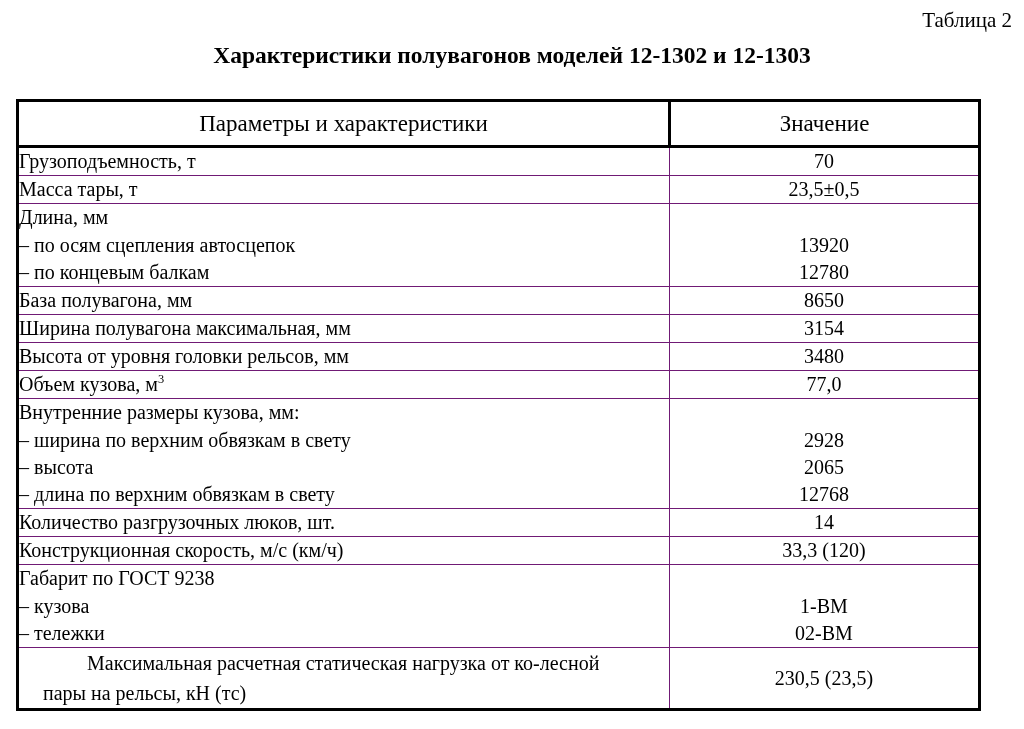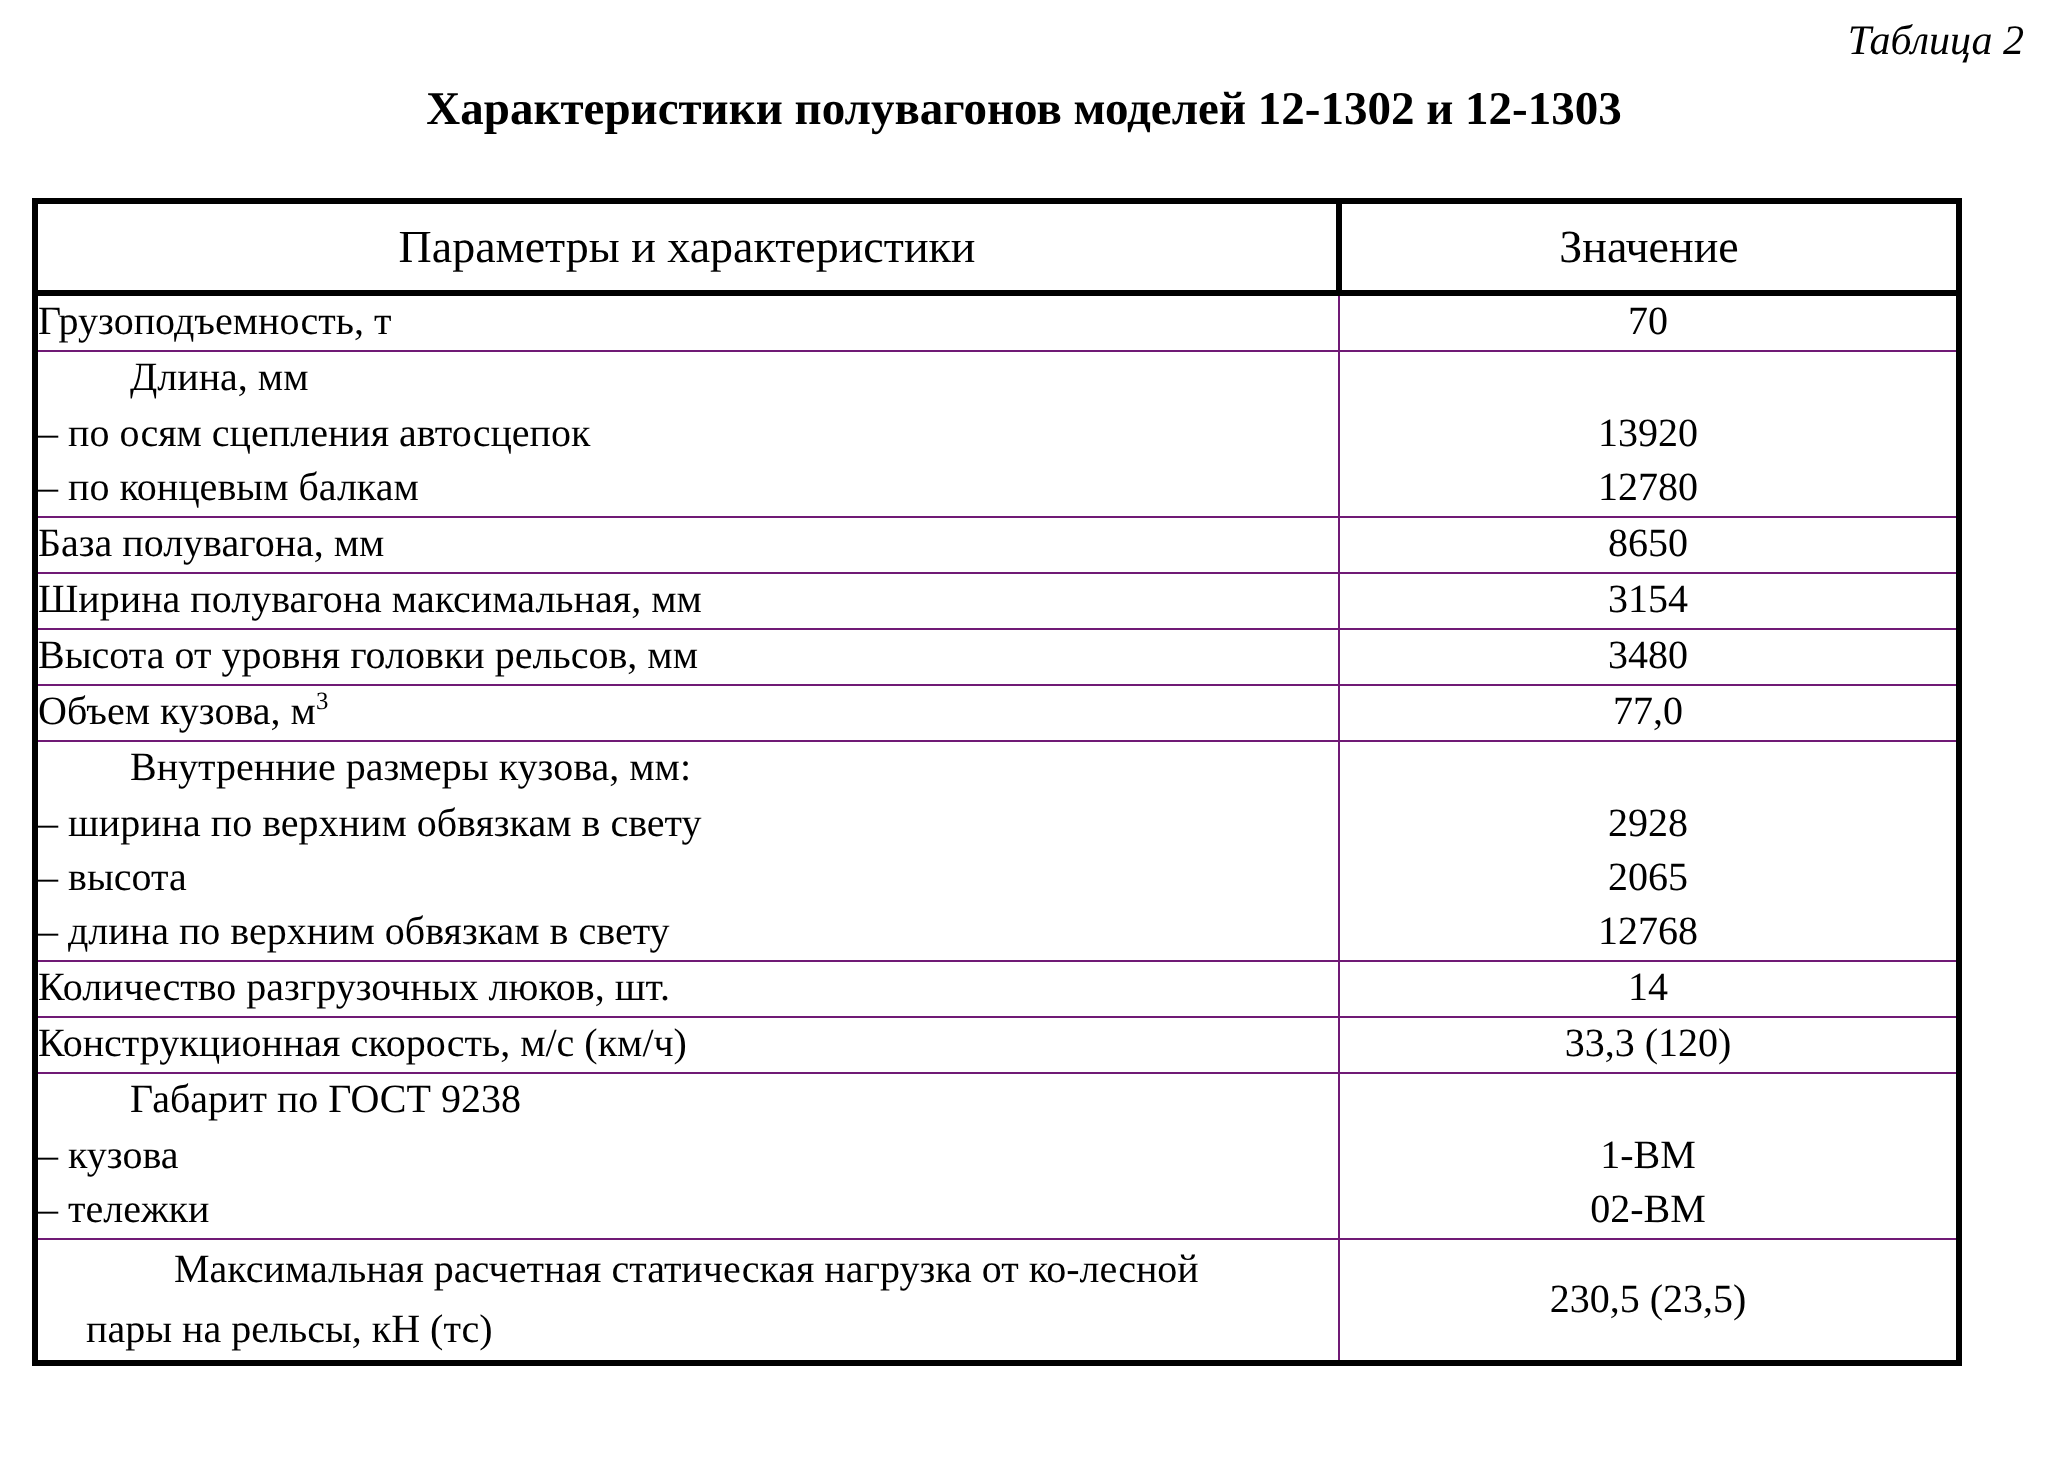--- a/index.html
+++ b/index.html
@@ -15,21 +15,20 @@
     font-family: "Liberation Serif", "DejaVu Serif", serif;
     color: #000000;
     position: relative;
   }
 
   
   .table-caption {
     position: absolute;
     top: 8px;
     right: 12px;
-    font-style: italic;
     font-size: 21px;
     line-height: 24px;
     white-space: nowrap;
     margin-left: 48px;
   }
 
   
   .doc-title {
     position: absolute;
     top: 41px;
@@ -88,21 +87,20 @@
     font-size: 20px;
     line-height: 27px;
     text-align: center;
     padding: 3px 6px;
   }
 
   
   .group-head {
     display: block;
     padding-bottom: 1px;
-    padding-left: 46px;
   }
   .sub-item {
     display: block;
     padding-left: 0;
     white-space: nowrap;
   }
 
   .val-line { display: block; }
   .val-spacer { display: block; visibility: hidden; }
 
@@ -139,20 +137,24 @@
       <th class="hdr-value">Значение</th>
     </tr>
   </thead>
   <tbody>
 
     <tr>
       <td class="cell-param">Грузоподъемность, т</td>
       <td class="cell-value">70</td>
     </tr>
 
+    <tr>
+      <td class="cell-param">Масса тары, т</td>
+      <td class="cell-value">23,5±0,5</td>
+    </tr>
 
     <tr>
       <td class="cell-param">
         <span class="group-head">Длина, мм</span>
         <span class="sub-item">– по осям сцепления автосцепок</span>
         <span class="sub-item">– по концевым балкам</span>
       </td>
       <td class="cell-value">
         <span class="val-spacer">Длина, мм</span>
         <span class="val-line">13920</span>

